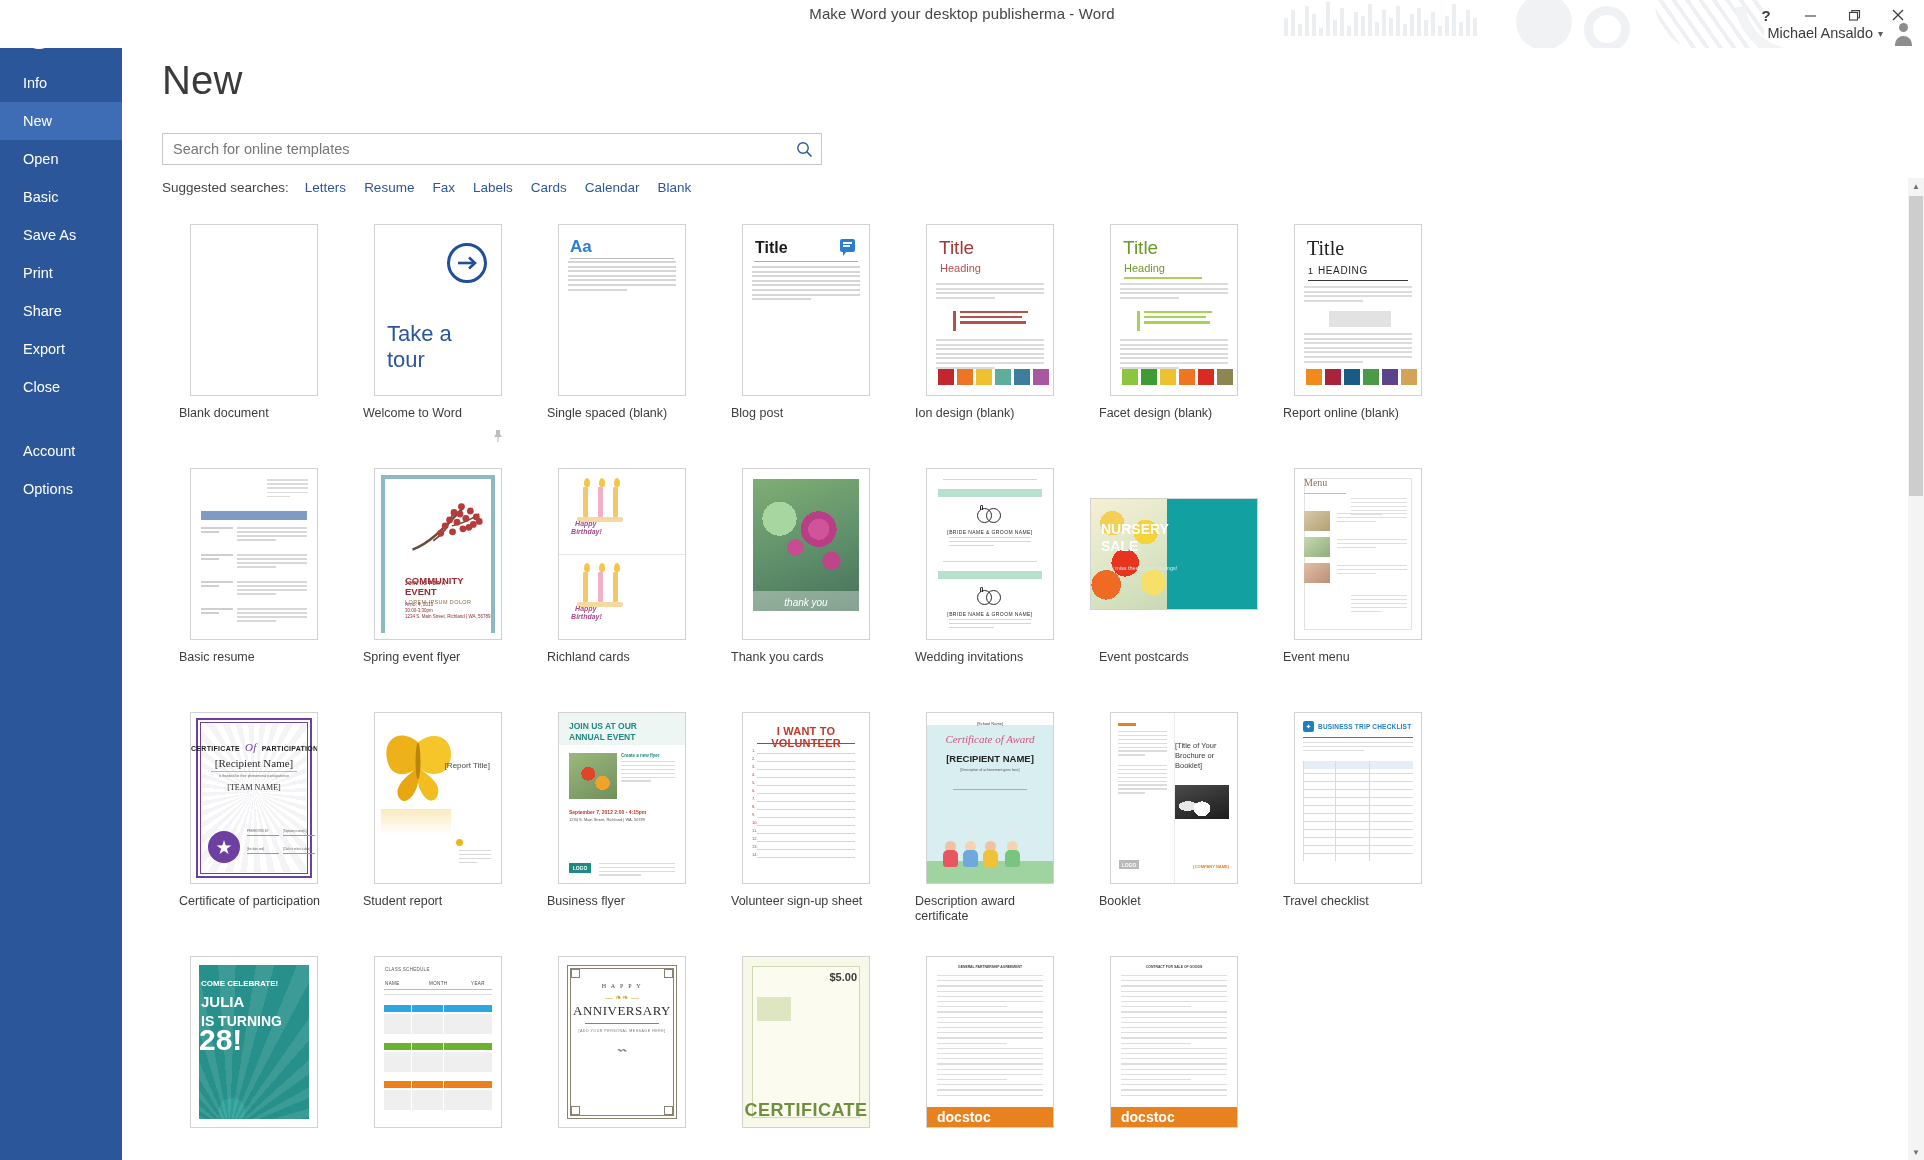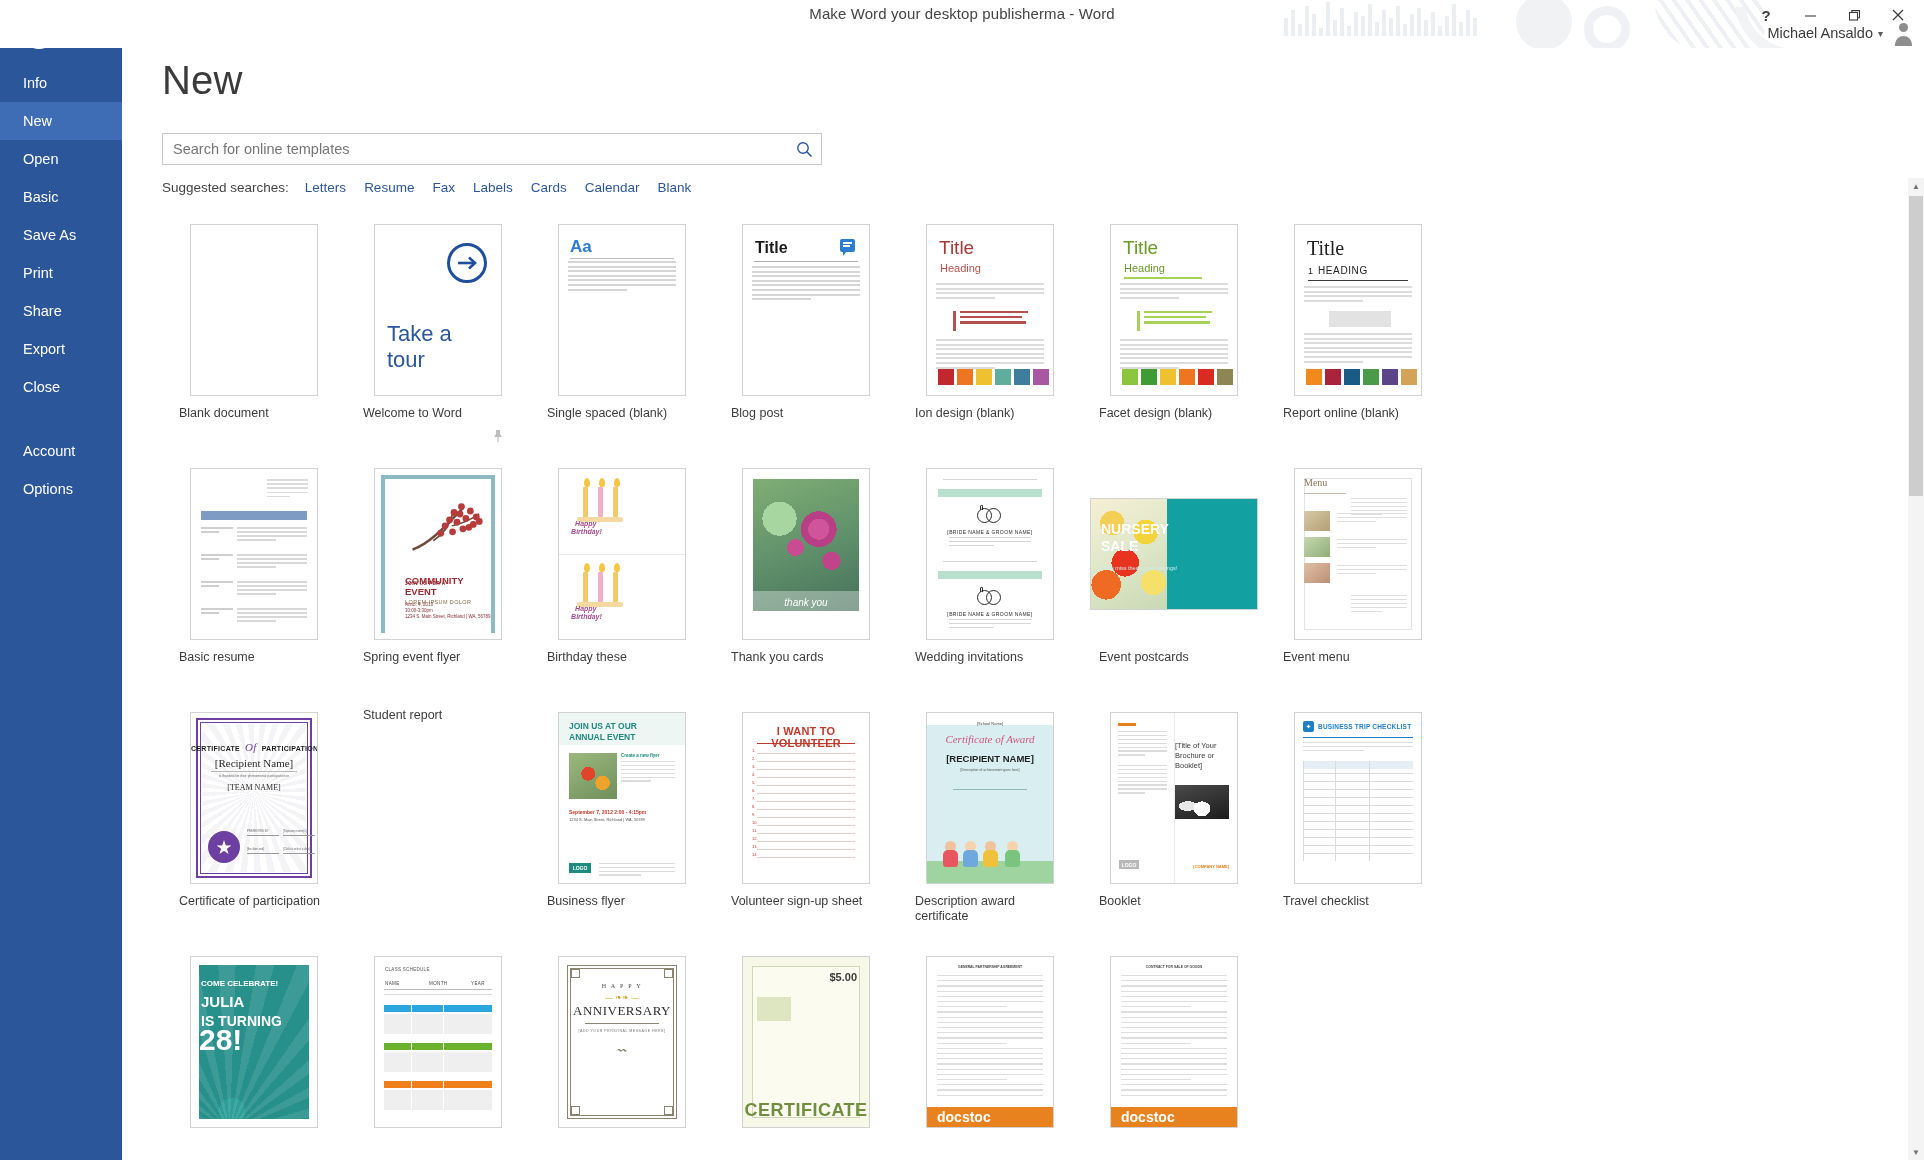--- a/index.html
+++ b/index.html
@@ -651,21 +651,21 @@
                   <div class="candle" style="left: 29px; top: 11px; height: 30px; background: rgb(240, 176, 200);"></div>
                   <div class="flame" style="left: 45px; top: 2px;"></div>
                   <div class="candle" style="left: 44px; top: 11px; height: 30px; background: rgb(242, 201, 106);"></div>
                   <div style="position: absolute; left: 8px; top: 41px; width: 46px; height: 5px; background: rgb(245, 217, 160); border-radius: 2px;"></div>
                   <div class="bd-txt" style="left: 6px; top: 44px; font-size: 7px;">Happy</div>
                   <div class="bd-txt" style="left: 2px; top: 52px; font-size: 7px;">Birthday!</div>
                 </div>
                 <div style="position: absolute; left: 0px; right: 0px; top: 50%; height: 1px; background: rgb(232, 232, 232);"></div>
               </div>
             </div>
-            <div class="caption">Birthday these</div>
+            <div class="caption">Richland cards</div>
           </div>
           <div class="cell">
             <div class="thumb-wrap">
               <div class="thumb">
                 <div class="ty-photo" style="background: radial-gradient(circle at 62% 38%, rgb(208, 84, 154) 0px, rgb(208, 84, 154) 10%, rgb(184, 63, 134) 10%, rgb(184, 63, 134) 17%, transparent 17%), radial-gradient(circle at 40% 52%, rgb(201, 75, 146) 0px, rgb(201, 75, 146) 9%, transparent 9%), radial-gradient(circle at 74% 62%, rgb(191, 68, 137) 0px, rgb(191, 68, 137) 8%, transparent 8%), radial-gradient(circle at 25% 30%, rgb(168, 214, 160) 0px, rgb(168, 214, 160) 14%, transparent 14%), linear-gradient(160deg, rgb(127, 174, 116) 0%, rgb(94, 143, 106) 55%, rgb(71, 112, 90) 100%);"></div>
                 <div class="ty-band"></div>
                 <div class="ty-txt">thank you</div>
               </div>
             </div>
             <div class="caption">Thank you cards</div>
@@ -780,20 +780,40 @@
                 <div style="position: absolute; left: 92px; top: 116px; font-size: 2.8px; color: rgb(102, 102, 102);">[Signatory name(s)]</div>
                 <div style="position: absolute; left: 56px; top: 140px; width: 32px; height: 1px; background: rgb(154, 154, 154);"></div>
                 <div style="position: absolute; left: 56px; top: 134px; font-size: 2.8px; color: rgb(102, 102, 102);">[the date and]</div>
                 <div style="position: absolute; left: 92px; top: 140px; width: 32px; height: 1px; background: rgb(154, 154, 154);"></div>
                 <div style="position: absolute; left: 92px; top: 134px; font-size: 2.8px; color: rgb(102, 102, 102);">[Click to select a date]</div>
               </div>
             </div>
             <div class="caption">Certificate of participation</div>
           </div>
           <div class="cell">
+            <div class="thumb-wrap">
+              <div class="thumb">
+                <div class="butterfly"><svg viewBox="0 0 80 90" width="100%" height="100%">
+                    <path d="M40 20 C20 4 2 18 8 40 C12 58 30 56 40 46 Z" fill="#edb11a"></path>
+                    <path d="M40 20 C58 6 78 16 74 38 C70 58 50 56 40 46 Z" fill="#f5c529"></path>
+                    <path d="M40 46 C28 56 14 66 20 78 C26 88 38 76 40 62 Z" fill="#e8a712"></path>
+                    <path d="M40 46 C52 56 66 64 60 77 C54 88 42 76 40 62 Z" fill="#f2bd20"></path>
+                    <ellipse cx="40" cy="40" rx="2.6" ry="19" fill="#b8860a"></ellipse>
+                  </svg></div>
+                <div style="position: absolute; left: 6px; top: 96px; width: 70px; height: 26px; background: linear-gradient(rgb(247, 220, 150), rgb(255, 255, 255)); opacity: 0.6;"></div>
+                <div class="sr-title">[Report Title]</div>
+                <div style="position: absolute; right: 38px; top: 126px; width: 7px; height: 7px; border-radius: 50%; background: rgb(242, 180, 24);"></div>
+                <div class="lines" style="top: 137px; left: 84px; right: 10px;">
+                  <div class="ln" style="background: rgb(216, 216, 216); height: 1.3px;"></div>
+                  <div class="ln" style="background: rgb(216, 216, 216); height: 1.3px;"></div>
+                  <div class="ln" style="background: rgb(216, 216, 216); height: 1.3px;"></div>
+                  <div class="ln" style="background: rgb(216, 216, 216); height: 1.3px; width: 55%;"></div>
+                </div>
+              </div>
+            </div>
             <div class="caption">Student report</div>
           </div>
           <div class="cell">
             <div class="thumb-wrap">
               <div class="thumb">
                 <div style="position: absolute; left: 0px; right: 0px; top: 0px; height: 32px; background: rgb(238, 246, 244);"></div>
                 <div class="bf-t1">JOIN US AT OUR<br><span>ANNUAL EVENT</span></div>
                 <div class="bf-photo" style="background: radial-gradient(circle at 40% 45%, rgb(224, 69, 42) 0px, rgb(224, 69, 42) 18%, transparent 18%), radial-gradient(circle at 70% 65%, rgb(240, 163, 42) 0px, rgb(240, 163, 42) 16%, transparent 16%), linear-gradient(150deg, rgb(156, 184, 126), rgb(111, 143, 92));"></div>
                 <div style="position: absolute; left: 62px; top: 40px; font-size: 4.5px; color: rgb(31, 138, 128); font-weight: 700;">Create a new flyer</div>
                 <div class="lines" style="top: 48px; left: 62px; right: 10px;">

